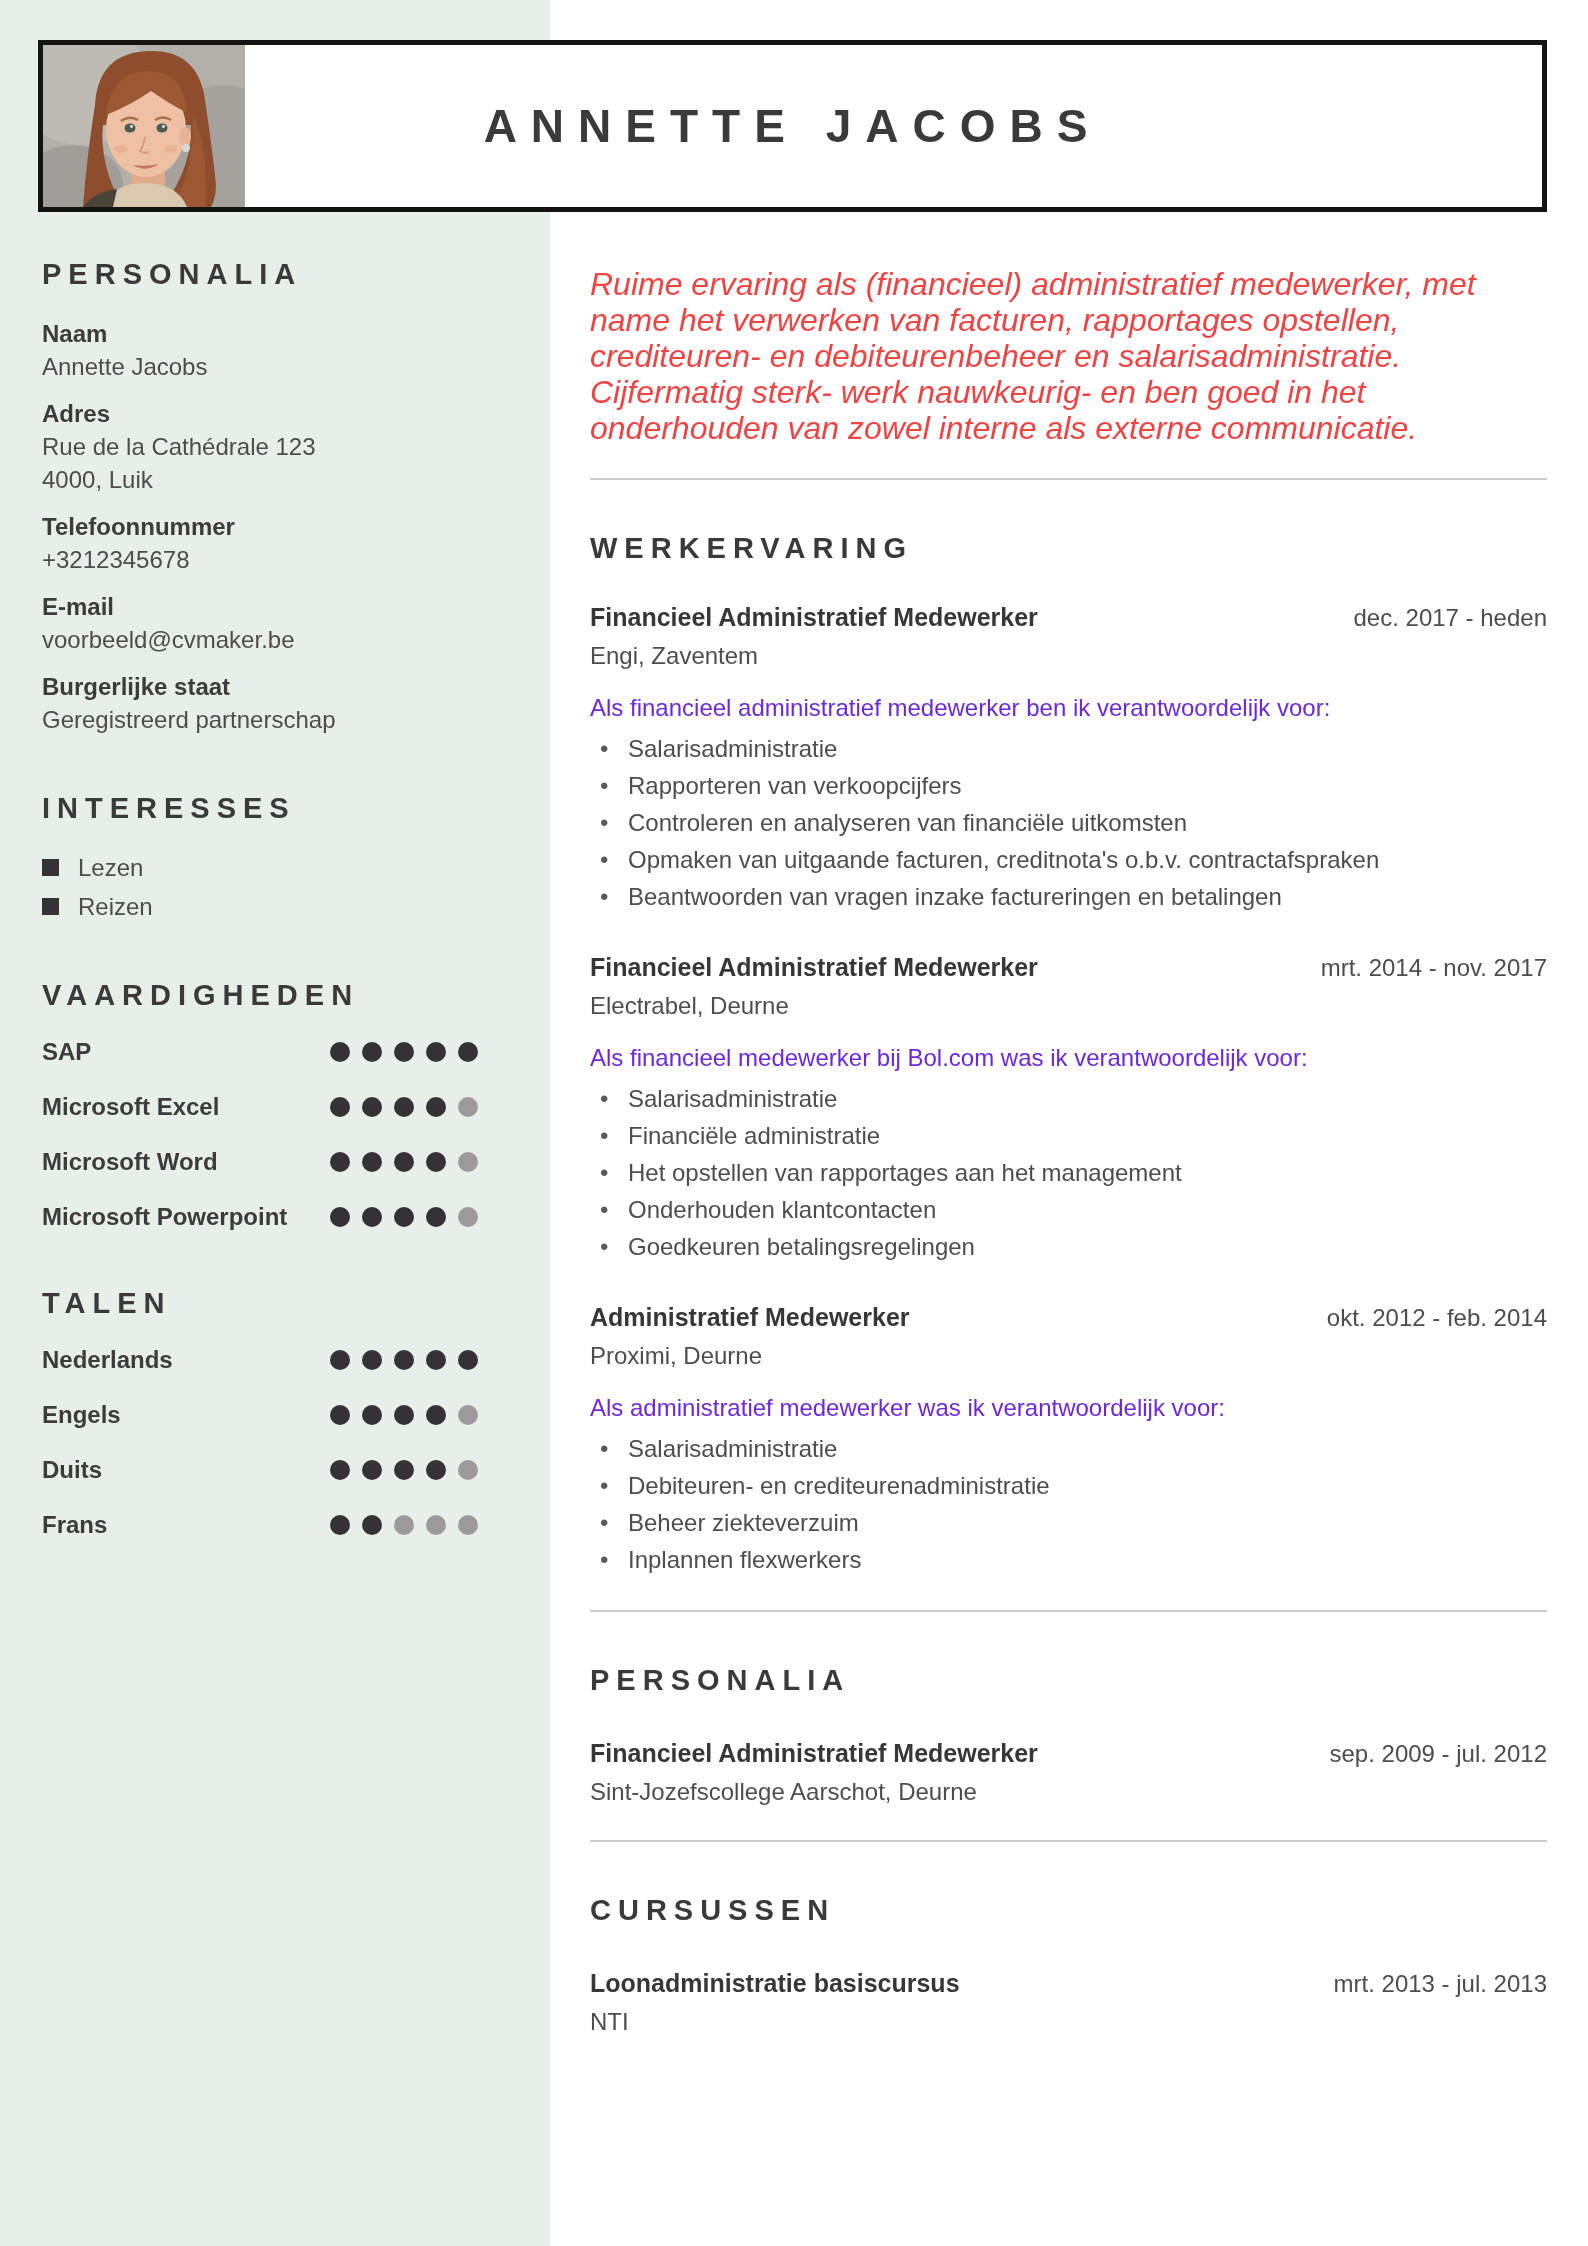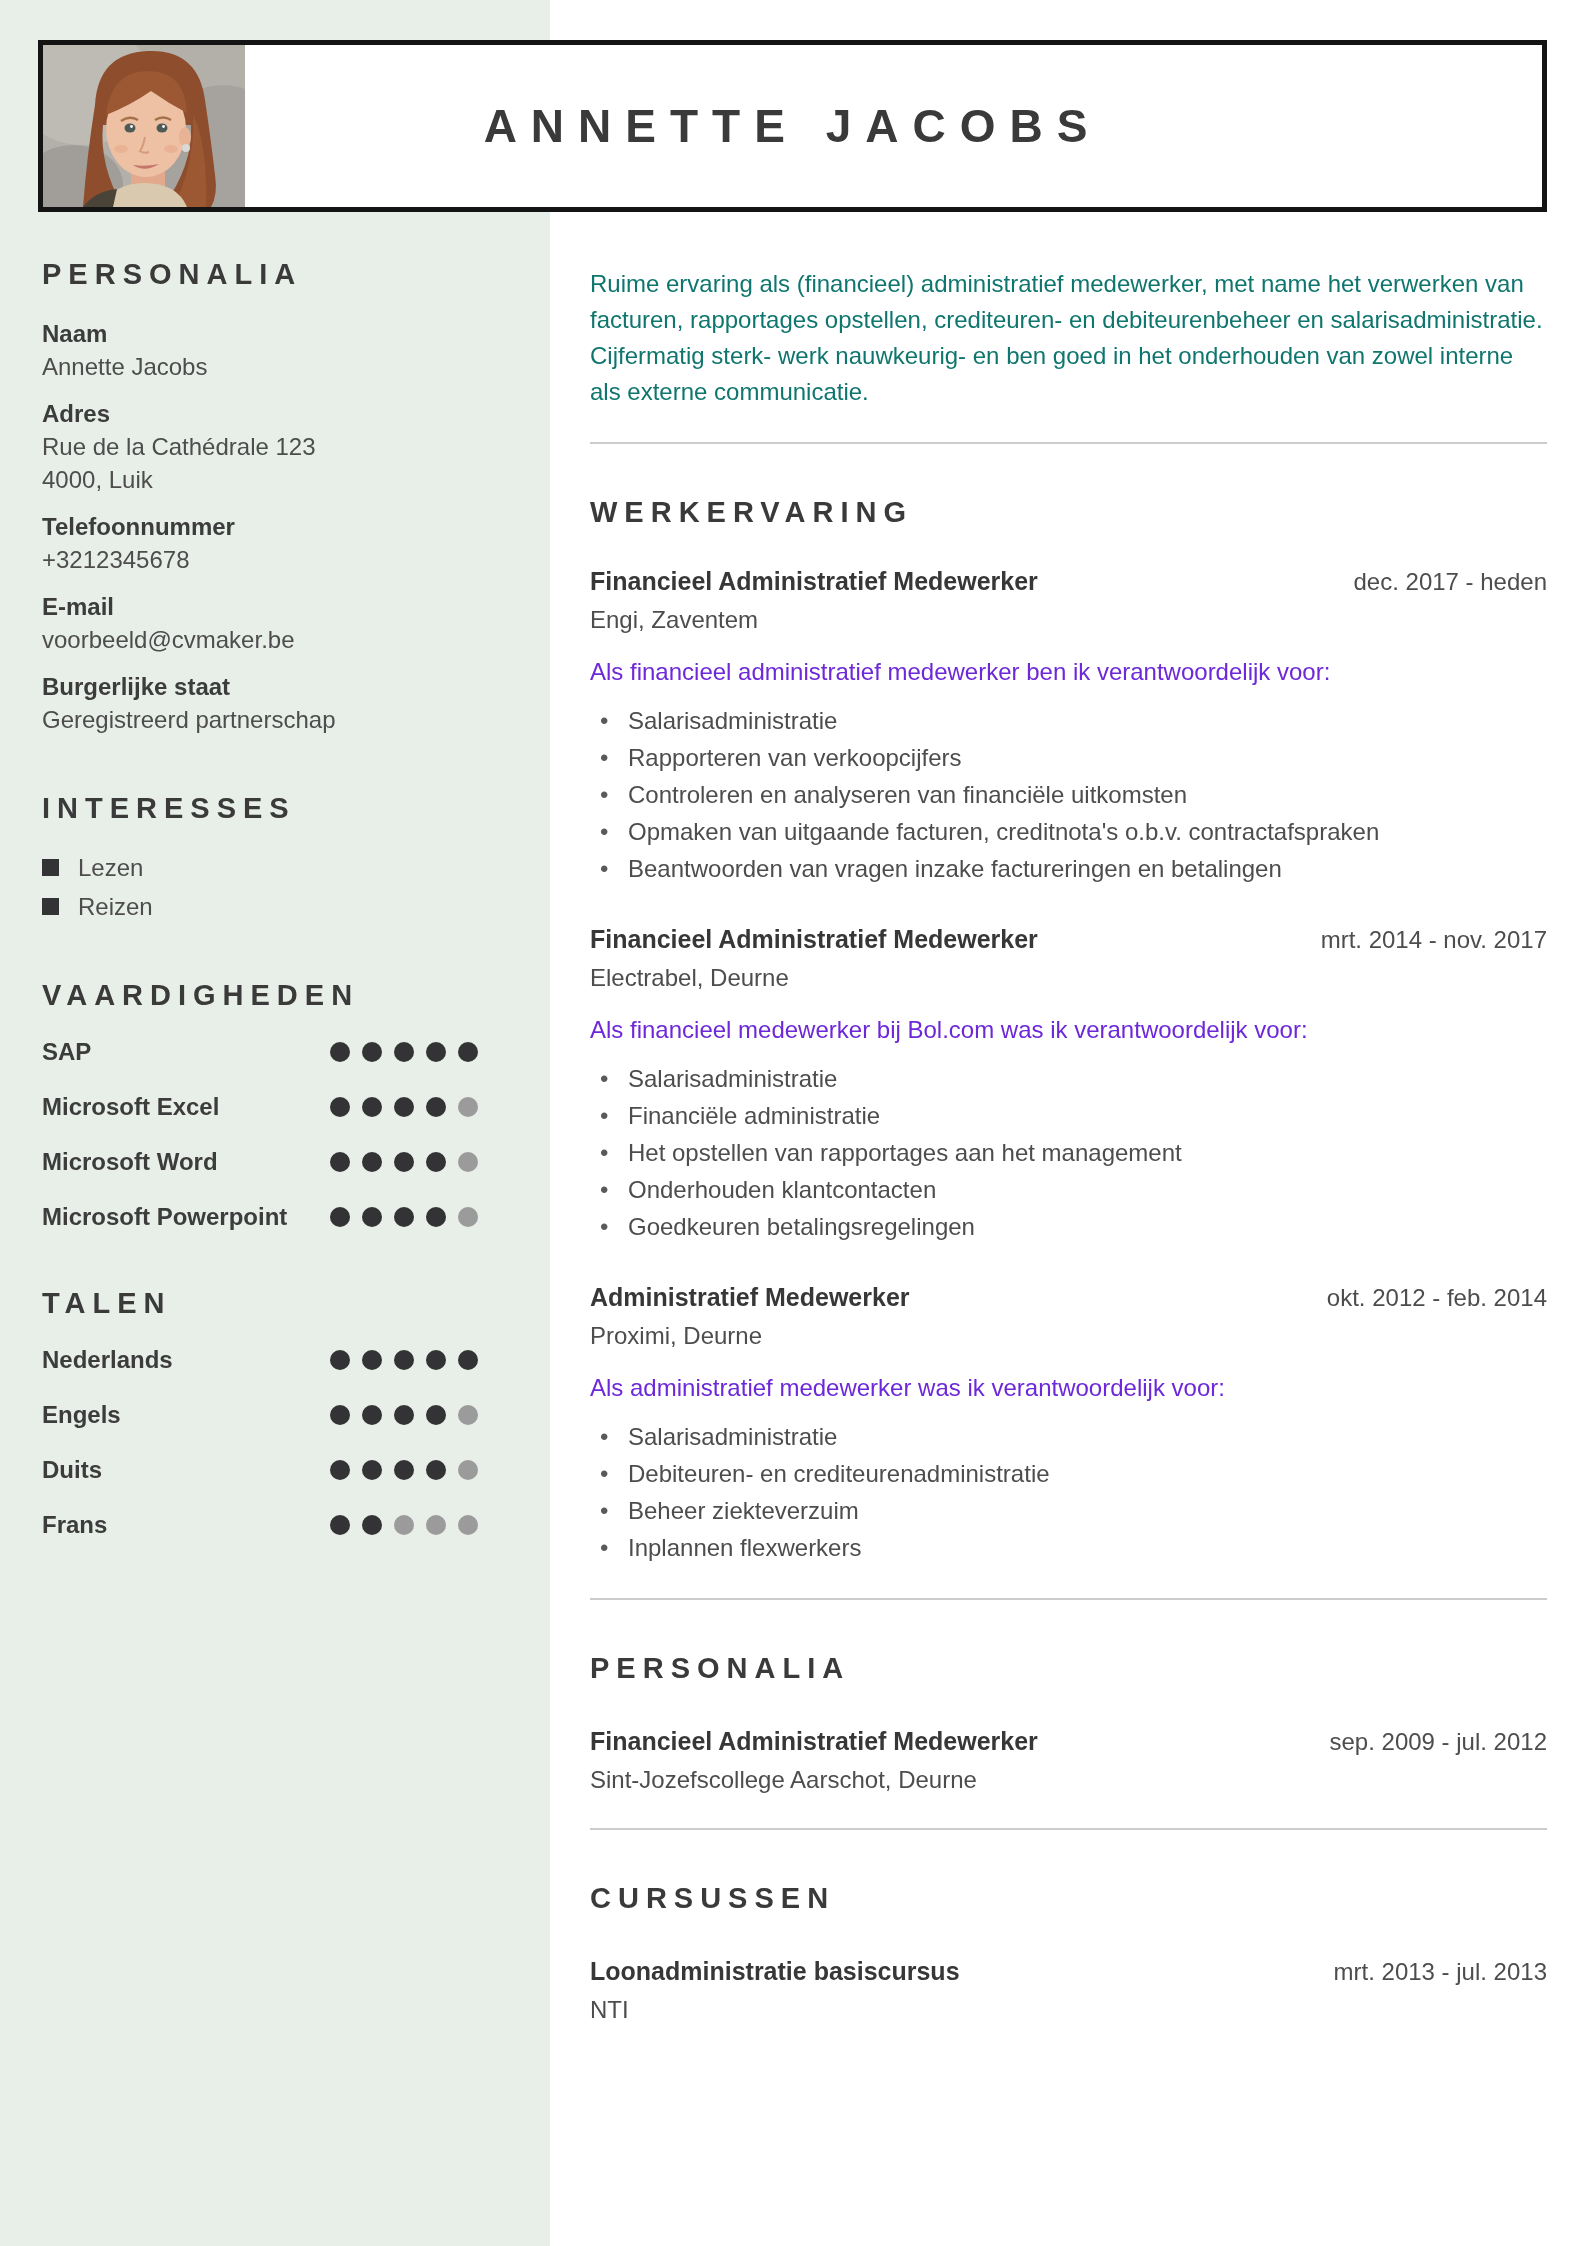--- a/index.html
+++ b/index.html
@@ -24,30 +24,30 @@
   
   .header-box { position:absolute; left:38px; top:40px; width:1509px; height:172px; background:#ffffff;
                 border:5px solid #141414; box-sizing:border-box; }
   .photo { position:absolute; left:0; top:0; width:202px; height:162px; overflow:hidden; }
   .photo svg { display:block; }
   .name { position:absolute; left:0; top:0; right:0; bottom:0; display:flex; align-items:center; justify-content:center;
           font-size:46px; font-weight:700; letter-spacing:14px; color:#3a3a3a; white-space:nowrap; }
 
   
   .main { position:absolute; left:590px; top:0; width:957px; }
-  .summary { margin:266px 0 0 0; font-size:24px; line-height:36px; color:#0f766e; }
+  .summary { margin:266px 0 0 0; font-size:32px; line-height:36px; color:#ef4444;font-style:italic; }
   hr.div { border:none; border-top:2px solid #cccccc; margin:32px 0 0 0; }
   .main-title { font-size:29px; font-weight:700; letter-spacing:7px; color:#3a3a3a; margin:52px 0 0 0; }
   .entries > * { margin-top:36px; }
   .entry-head { display:flex; justify-content:space-between; align-items:baseline; }
   .entry-title { font-size:25px; font-weight:700; color:#373737; line-height:32px; }
   .entry-date { font-size:24px; color:#4d4d4d; white-space:nowrap; }
   .company { font-size:24px; color:#4d4d4d; line-height:32px; margin-top:7px; }
   .jobintro { font-size:24px; color:#6d28d9; line-height:36px; margin-top:18px; }
-  ul.bullets { list-style:none; margin:12px 0 0 0; padding:0; }
+  ul.bullets { list-style:none; margin:4px 0 0 0; padding:0; }
   ul.bullets li { position:relative; padding-left:38px; font-size:24px; color:#4d4d4d; line-height:37px; }
   ul.bullets li::before { content:"\2022"; position:absolute; left:10px; color:#5a5a5a; }
   .edu { margin-top:40px; }
 </style>
 </head>
 <body>
 
 <div class="page">
 
   <div class="sidebar-bg"></div>

